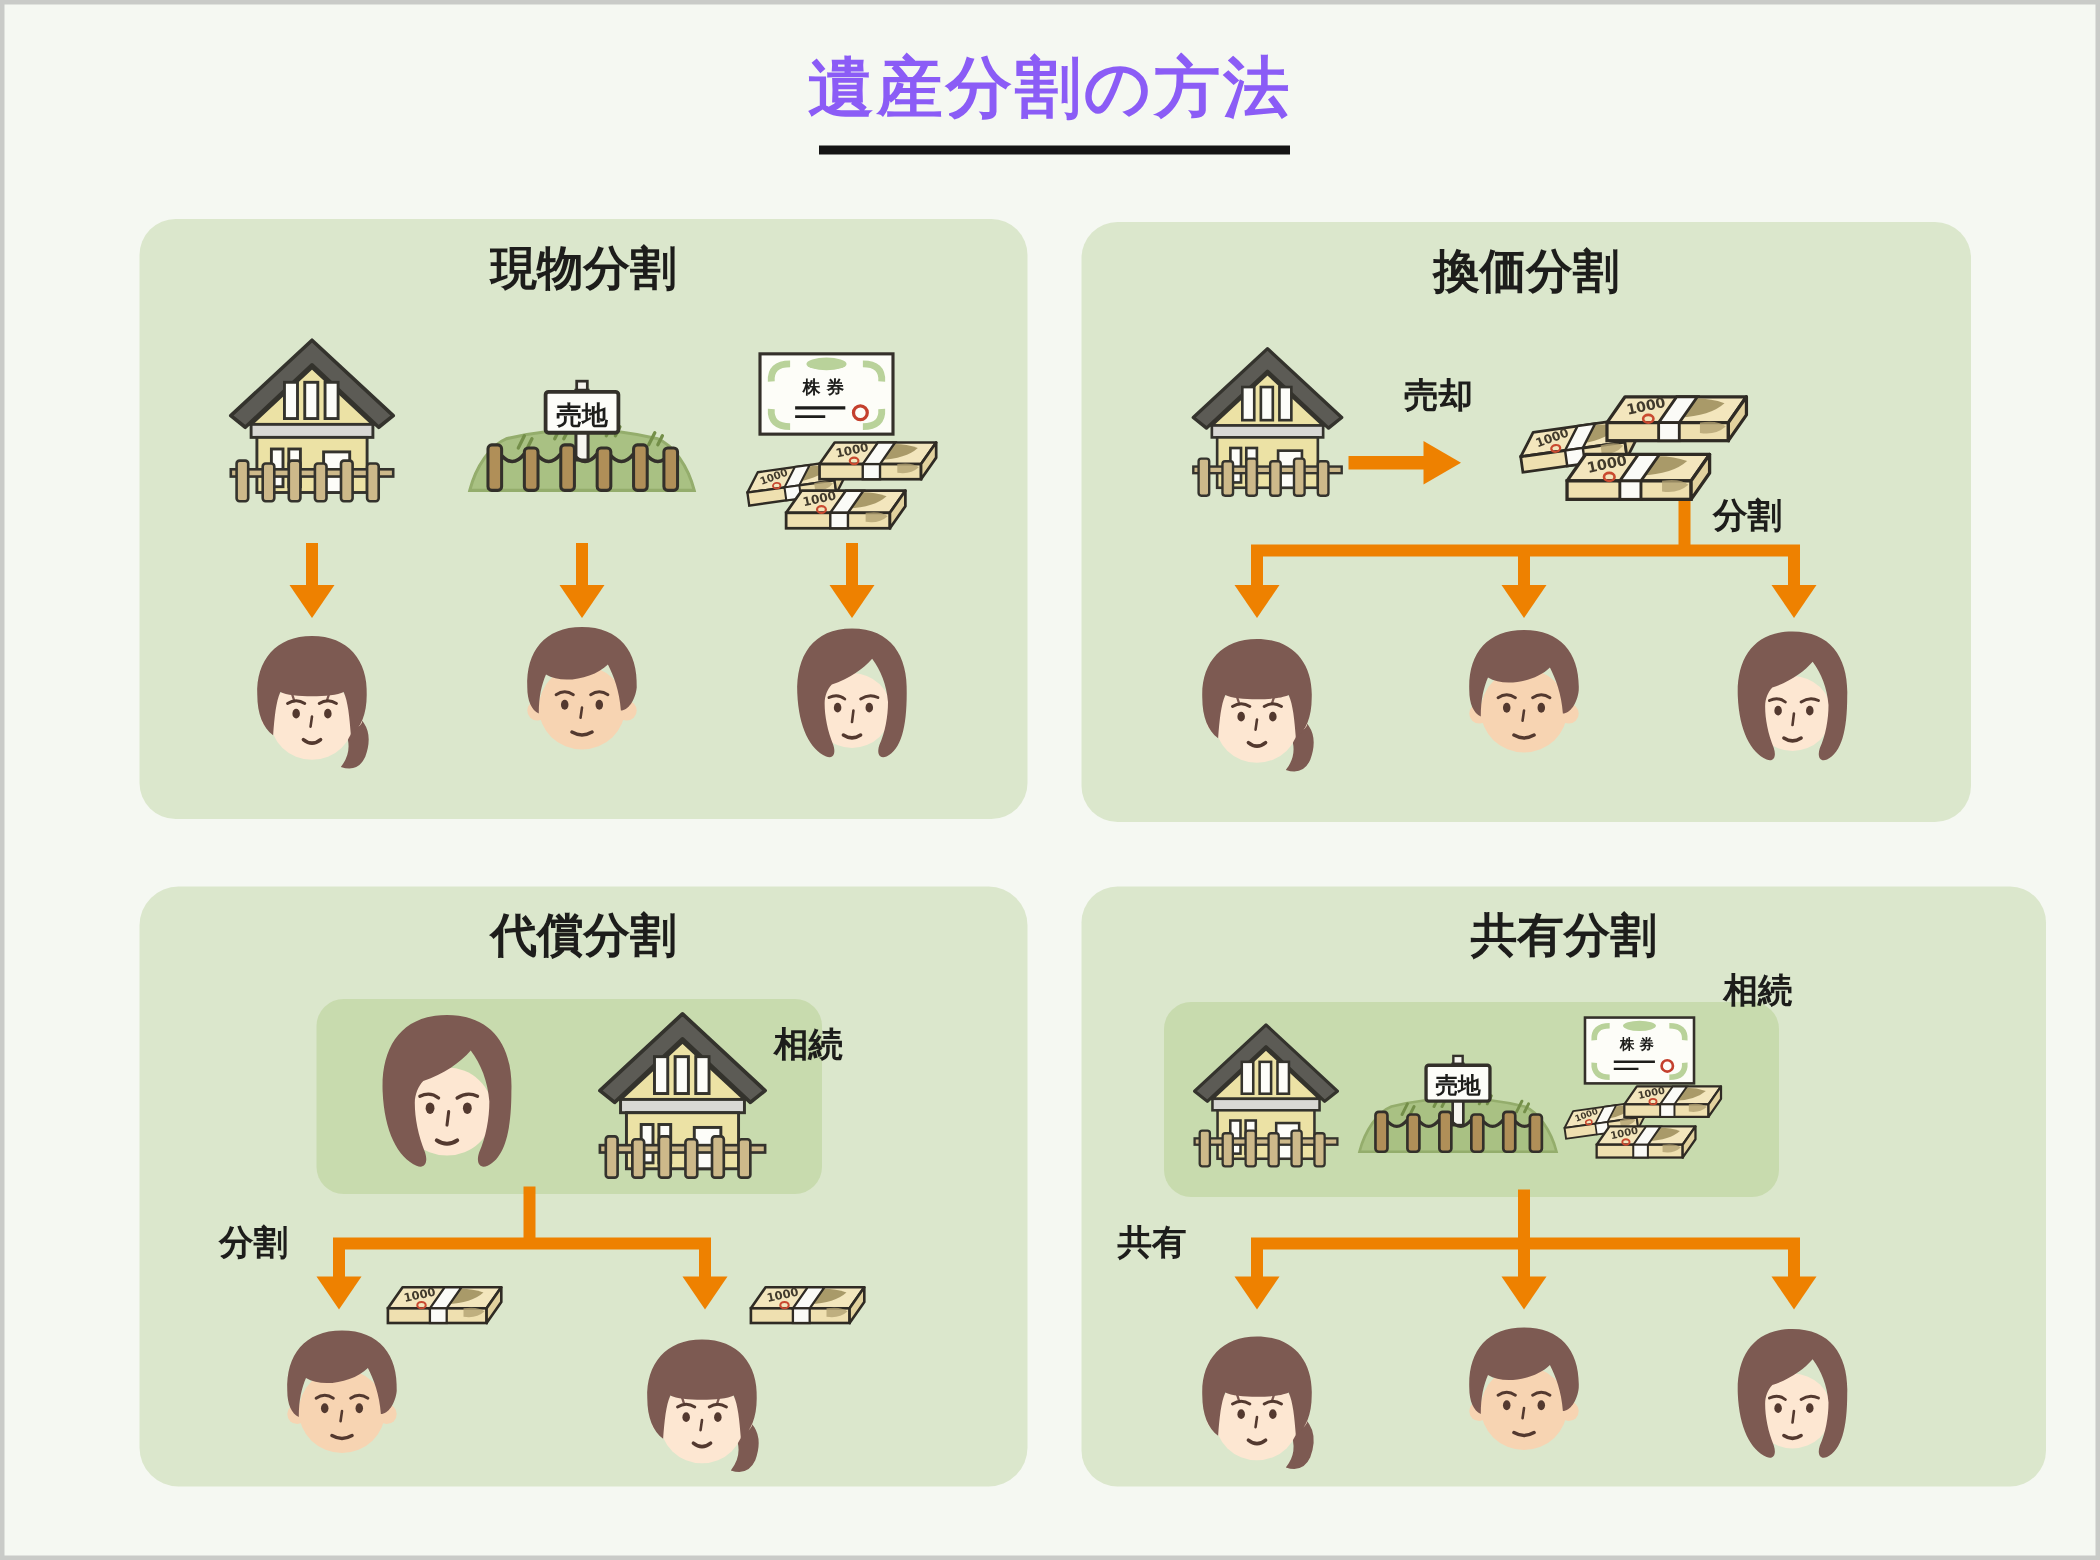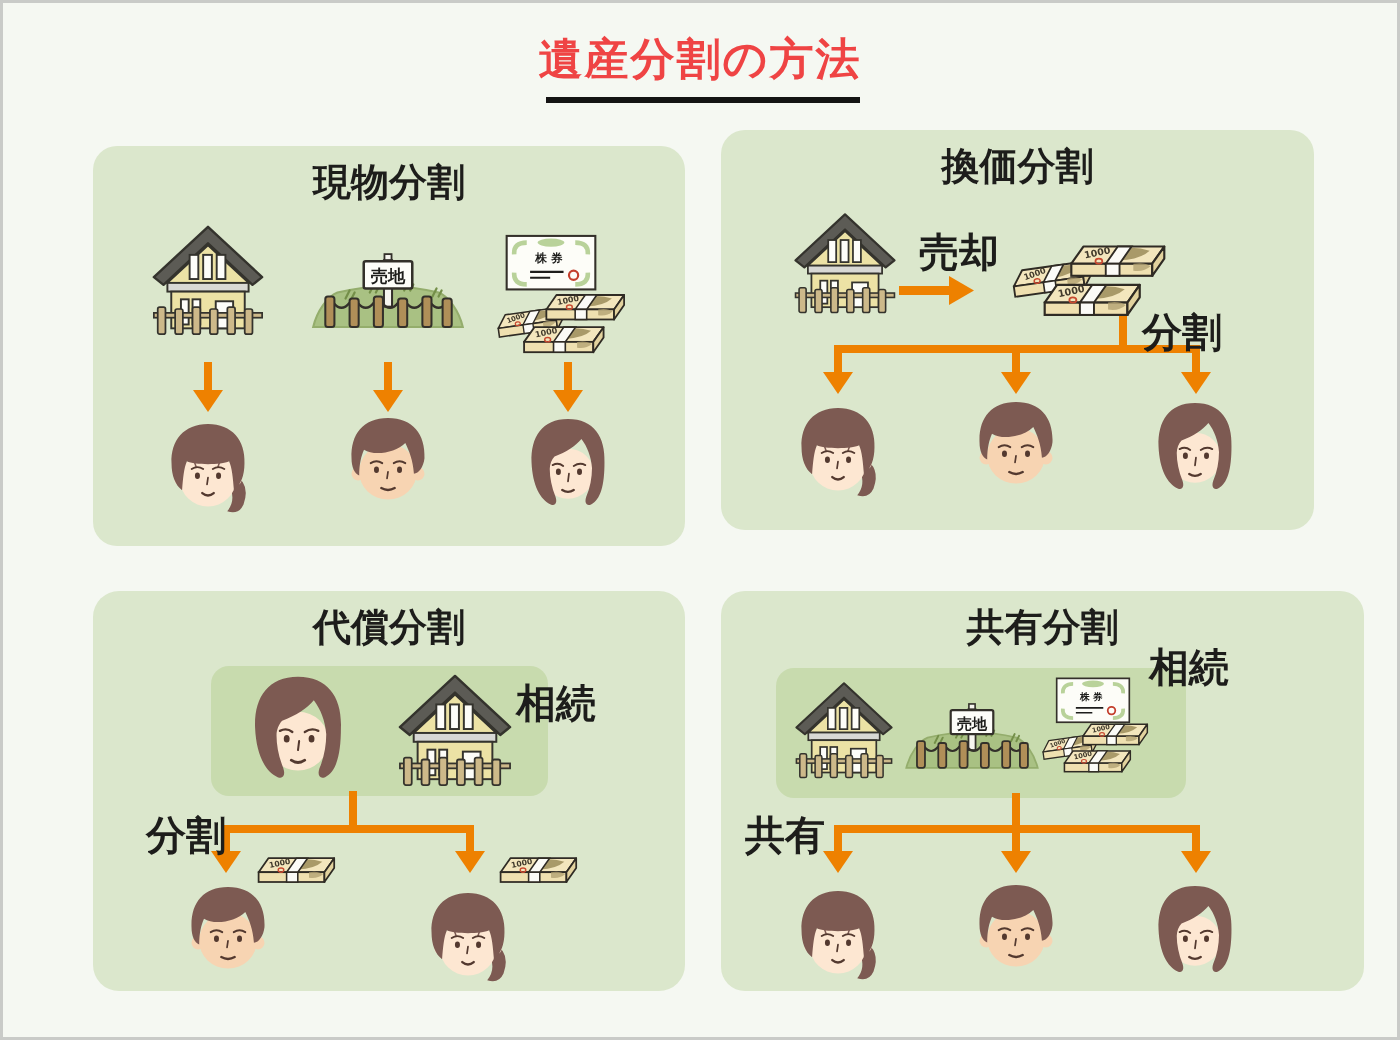--- a/index.html
+++ b/index.html
@@ -4,40 +4,40 @@
 <style>
   html,body{margin:0;padding:0;background:#e8e8e6;}
   .stage{
     position:relative;width:1400px;height:1040px;
     background:#f5f8f2;border:3px solid #c9cbc8;box-sizing:border-box;
     font-family:"DejaVu Sans","Liberation Sans",sans-serif;
     overflow:hidden;
   }
   .main-title{
     position:absolute;left:0;top:32px;width:100%;
-    text-align:center;font-size:44px;font-weight:700;color:#ef4444;
+    text-align:center;font-size:44px;font-weight:700;color:#8b5cf6;
     letter-spacing:2px;line-height:1.1;
   }
   .title-underline{
     position:absolute;left:543px;top:94px;width:314px;height:6px;background:#141414;
   }
   .panel{
     position:absolute;width:592px;height:400px;background:#dbe7cc;border-radius:24px;
   }
   #panel-genbutsu{left:90px;top:143px;}
-  #panel-kanka{left:718px;top:127px;width:593px;}
+  #panel-kanka{left:718px;top:145px;width:593px;}
   #panel-daisho{left:90px;top:588px;border-radius:26px;}
   #panel-kyoyu{left:718px;top:588px;width:643px;}
   .panel-title{
     position:absolute;left:0;top:16px;width:100%;text-align:center;
-    font-size:38px;font-weight:700;color:#1d1d1b;line-height:1.1;
+    font-size:31px;font-weight:700;color:#1d1d1b;line-height:1.1;
   }
   .lbl{
-    position:absolute;font-size:40px;font-weight:700;color:#1d1d1b;line-height:1.1;
-    white-space:nowrap;z-index:3;font-family:Liberation Mono, monospace;
+    position:absolute;font-size:23px;font-weight:700;color:#1d1d1b;line-height:1.1;
+    white-space:nowrap;z-index:3;
   }
   .inner-box{
     position:absolute;background:#c8dbae;border-radius:18px;z-index:0;
   }
   .conn{position:absolute;left:0;top:0;z-index:1;}
   .ill{position:absolute;z-index:2;}
   svg{display:block;overflow:visible;}
   .defs-holder{position:absolute;width:0;height:0;overflow:hidden;}
 </style>
 </head>

